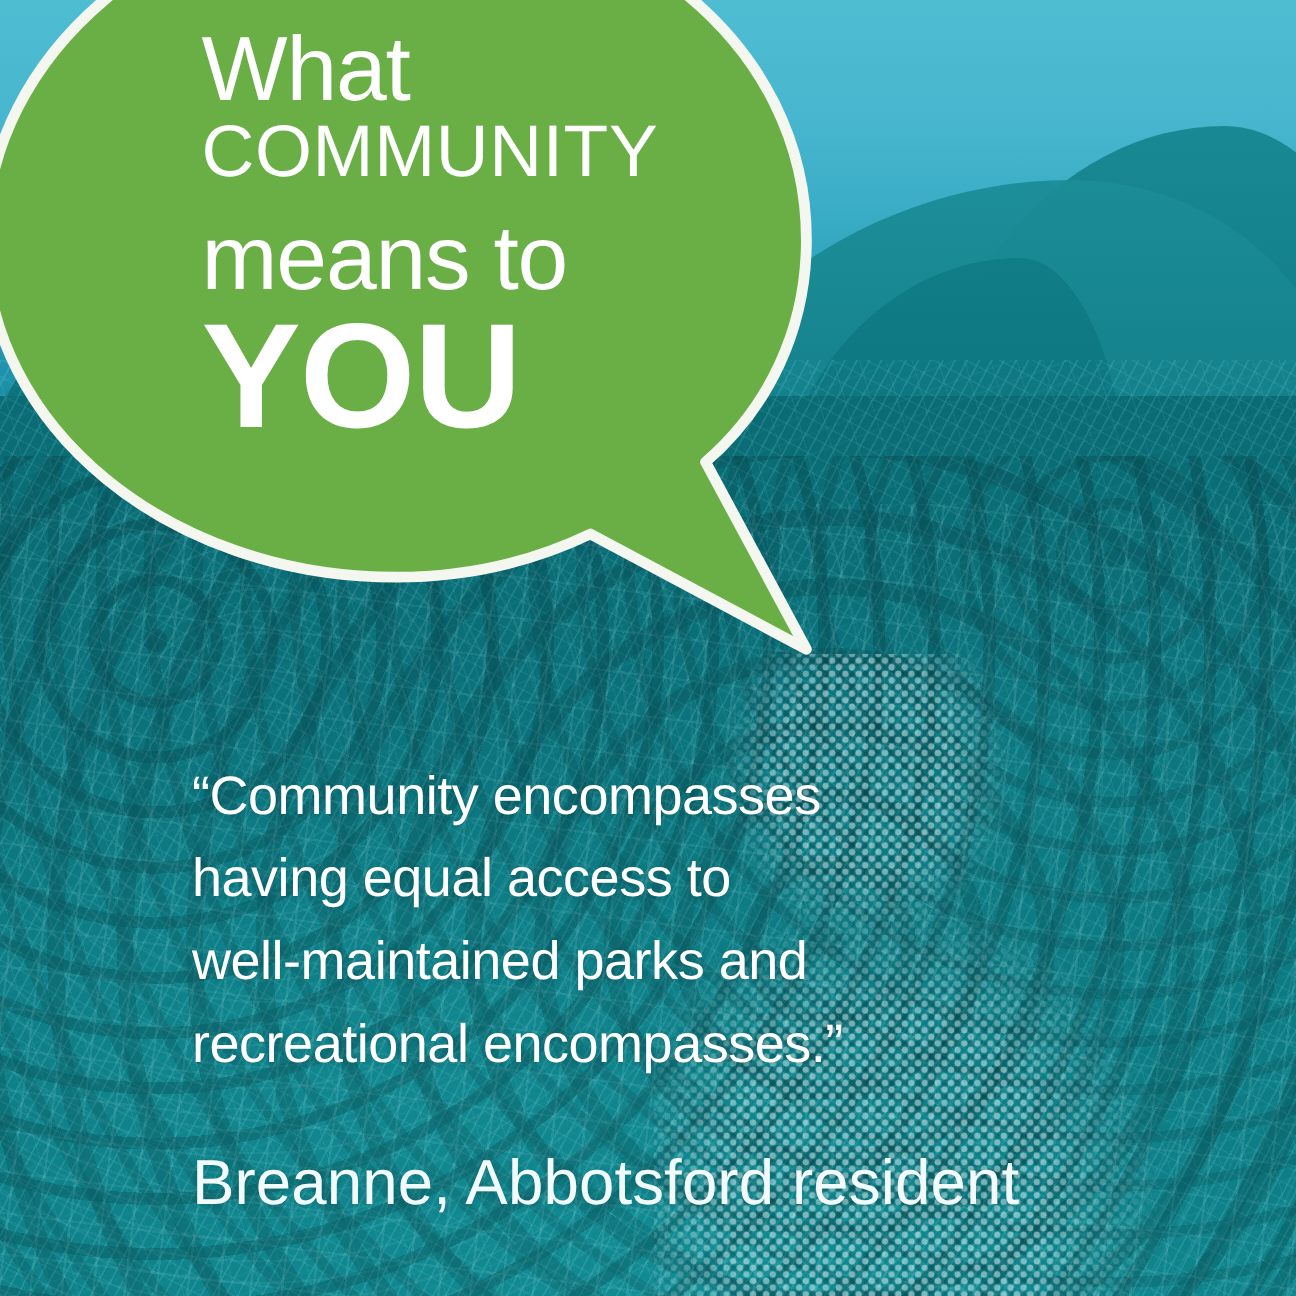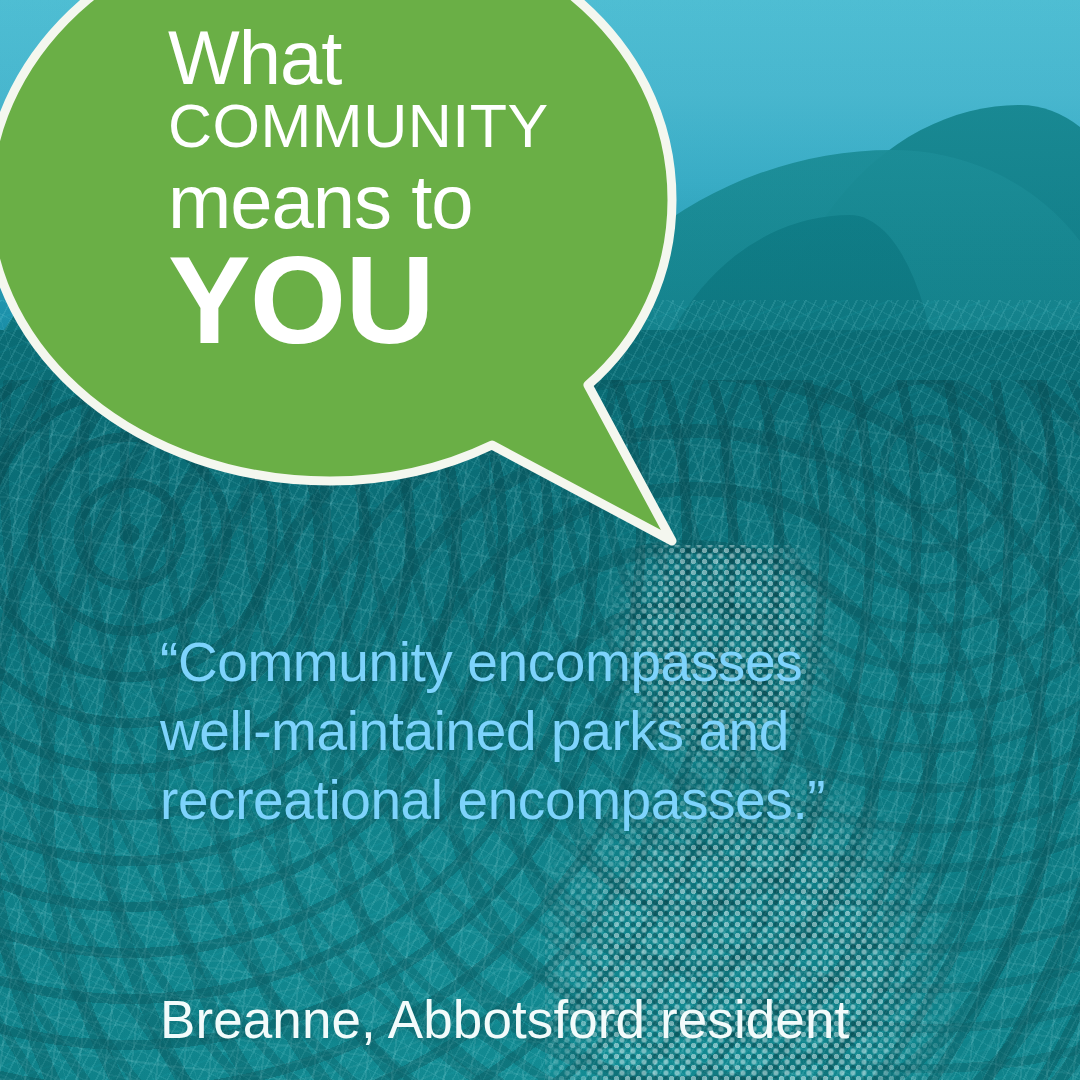--- a/index.html
+++ b/index.html
@@ -169,45 +169,45 @@
   .logo-box { margin-top:16px; width:150px; }
   .logo-svg { display:block; width:150px; height:52px; }
 
   .line-community {
     font-size:61px; font-weight:400; color:#ffffff;
     letter-spacing:.5px; line-height:1.08; margin-top:-2px;
     white-space:nowrap;
   }
   .line-means {
     font-size:76px; font-weight:400; color:#ffffff;
-    letter-spacing:-1px; line-height:1.06; margin-top:2px;
+    letter-spacing:-1px; line-height:1.06; margin-top:16px;
   }
   .line-you {
     font-size:124px; font-weight:900; color:#ffffff;
     letter-spacing:-1px; line-height:1.0; margin-top:-4px;
   }
 
   
   .quote-block {
     position:absolute;
     left:160px; top:628px;
     width:800px;
   }
   .quote-line {
-    font-size:55px;
+    font-size:45px;
     font-weight:400;
-    color:#7dd3fc;
+    color:#ffffff;
     line-height:69px;
     letter-spacing:-.4px;
     white-space:nowrap;
     text-shadow:0 1px 5px rgba(4,60,66,.35);
   }
   .attribution {
     position:absolute;
-    left:160px; top:989px;
+    left:160px; top:955px;
     font-size:53px;
     font-weight:300;
     color:#f2fbfb;
     letter-spacing:.1px;
     white-space:nowrap;
     text-shadow:0 1px 6px rgba(4,60,66,.35);
   }
 </style>
 </head>
 <body>
@@ -248,19 +248,20 @@
         <span class="word">What</span>
       </div>
       <div class="line-community">COMMUNITY</div>
       <div class="line-means">means to</div>
       <div class="line-you">YOU</div>
     </div>
   </div>
 
   <div class="quote-block">
     <div class="quote-line">“Community encompasses</div>
+    <div class="quote-line">having equal access to</div>
     <div class="quote-line">well-maintained parks and</div>
     <div class="quote-line">recreational encompasses.”</div>
   </div>
 
   <div class="attribution">Breanne, Abbotsford resident</div>
 
 </div>
 
 </body></html>

